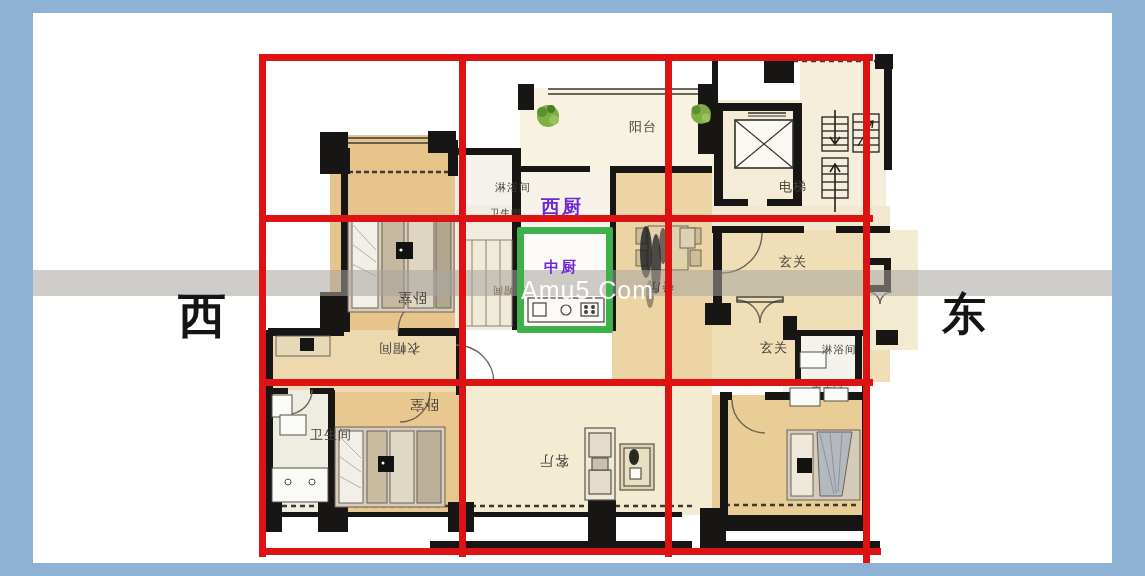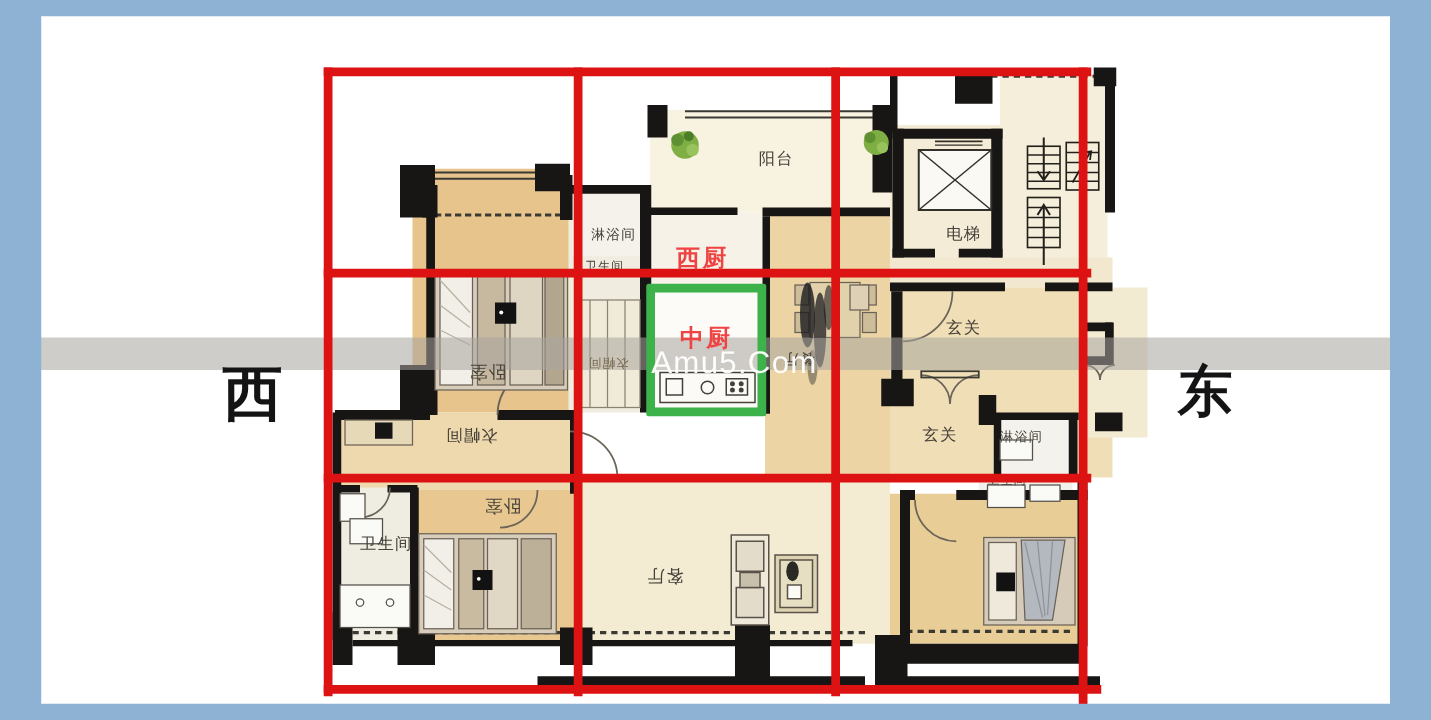--- a/index.html
+++ b/index.html
@@ -17,23 +17,23 @@
   .band{position:absolute;left:0;top:270px;width:1145px;height:26px;
         background:rgba(167,164,158,0.55);z-index:3;}
   
   .gh,.gv{position:absolute;background:#dd1212;z-index:4;}
   .gh{left:259px;width:614px;height:7px;}
   .gv{top:54px;width:7px;height:503px;}
   
   .hibox{position:absolute;left:517px;top:227px;width:96px;height:106px;
          border:7px solid #3db24a;box-sizing:border-box;z-index:5;border-radius:2px;}
   
-  .rlabel{position:absolute;color:#45413a;z-index:3;white-space:nowrap;letter-spacing:1px;}
+  .rlabel{position:absolute;color:#45413a;z-index:3;white-space:nowrap;letter-spacing:1px;margin-left:22px;}
   .rlabel.flip{transform:rotate(180deg);}
-  .klabel{position:absolute;color:#ef4444;font-weight:bold;z-index:6;white-space:nowrap;letter-spacing:2px;}
+  .klabel{position:absolute;color:#6d28d9;font-weight:bold;z-index:6;white-space:nowrap;letter-spacing:2px;}
   .compass{position:absolute;color:#141414;font-weight:bold;z-index:6;line-height:1;}
   .wmark{position:absolute;left:521px;top:276px;font-size:25px;color:rgba(255,255,255,0.95);
          z-index:7;letter-spacing:1px;}
 </style>
 </head>
 <body>
 
 <div class="stage">
 
   <svg class="plan" viewBox="250 40 680 520" xmlns="http://www.w3.org/2000/svg">
@@ -301,21 +301,21 @@
   <div class="rlabel" style="left:757px;top:253px;font-size:13px;">玄关</div>
   <div class="rlabel" style="left:738px;top:339px;font-size:13px;">玄关</div>
   <div class="rlabel" style="left:800px;top:343px;font-size:10.5px;">淋浴间</div>
   <div class="rlabel" style="left:790px;top:378px;font-size:9.5px;">卫生间</div>
   <div class="rlabel flip" style="left:356px;top:339px;font-size:13px;">衣帽间</div>
   <div class="rlabel" style="left:288px;top:426px;font-size:13px;">卫生间</div>
   <div class="rlabel flip" style="left:387px;top:395px;font-size:14px;">卧室</div>
   <div class="rlabel flip" style="left:517px;top:451px;font-size:14px;">客厅</div>
 
   <div class="klabel" style="left:541px;top:194px;font-size:19px;">西厨</div>
-  <div class="klabel" style="left:544px;top:258px;font-size:19px;">中厨</div>
+  <div class="klabel" style="left:544px;top:258px;font-size:15px;">中厨</div>
 
   <div class="compass" style="left:178px;top:292px;font-size:48px;">西</div>
   <div class="compass" style="left:942px;top:292px;font-size:44px;">东</div>
 
   <div class="wmark">Amu5.Com</div>
 
   <div class="frame top"></div>
   <div class="frame bottom"></div>
   <div class="frame left"></div>
   <div class="frame right"></div>

